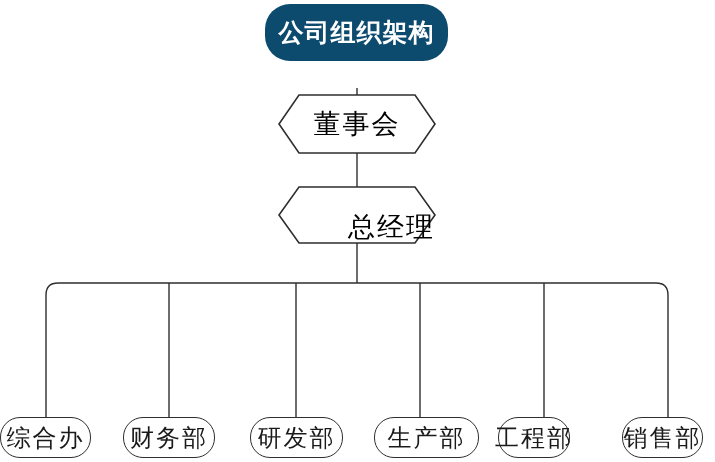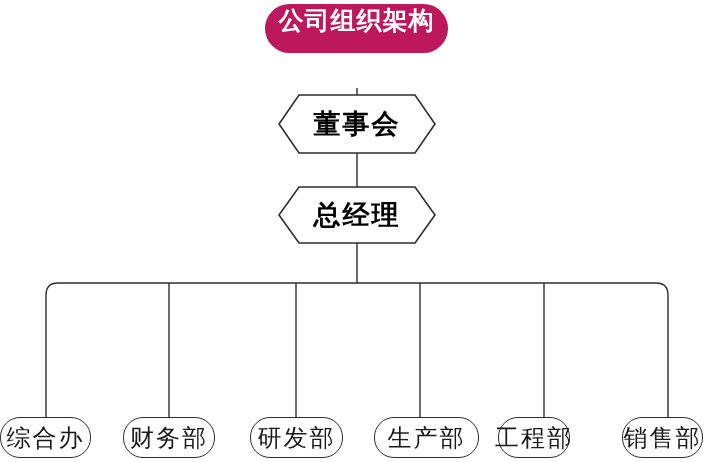--- a/index.html
+++ b/index.html
@@ -3,35 +3,35 @@
 <meta charset="utf-8">
 <style>
   html,body{margin:0;padding:0;background:#ffffff;}
   .stage{
     position:relative;width:715px;height:462px;background:#ffffff;
     font-family:"DejaVu Sans",sans-serif;overflow:hidden;
   }
   svg.connectors{position:absolute;left:0;top:0;width:715px;height:462px;}
 
   .title-pill{
-    position:absolute;left:265px;top:4px;width:183px;height:49px;
-    background:#be185d;border-radius:25px;
-    display:flex;align-items:flex-start;justify-content:center;
+    position:absolute;left:265px;top:4px;width:183px;height:57px;
+    background:#0c4a6e;border-radius:25px;
+    display:flex;align-items:center;justify-content:center;
   }
   .title-pill span{
     color:#ffffff;font-size:25px;font-weight:bold;letter-spacing:1px;
   }
 
   .hex-label{
     position:absolute;left:279px;width:156px;text-align:center;
-    font-size:27px;font-weight:bold;color:#000000;letter-spacing:2px;
+    font-size:27px;font-weight:normal;color:#000000;letter-spacing:2px;
     line-height:30px;
   }
   .hex-label.board{top:109px;}
-  .hex-label.gm{top:200px;}
+  .hex-label.gm{top:212px;text-align:right;}
 
   .dept{
     position:absolute;top:417px;height:41px;box-sizing:border-box;
     background:#ffffff;border:1.6px solid #2E2E2E;border-radius:20px;
     display:flex;align-items:center;justify-content:center;
   }
   .dept span{
     font-family:"DejaVu Serif",serif;font-size:24px;color:#1a1a1a;
     letter-spacing:2px;white-space:nowrap;
   }

